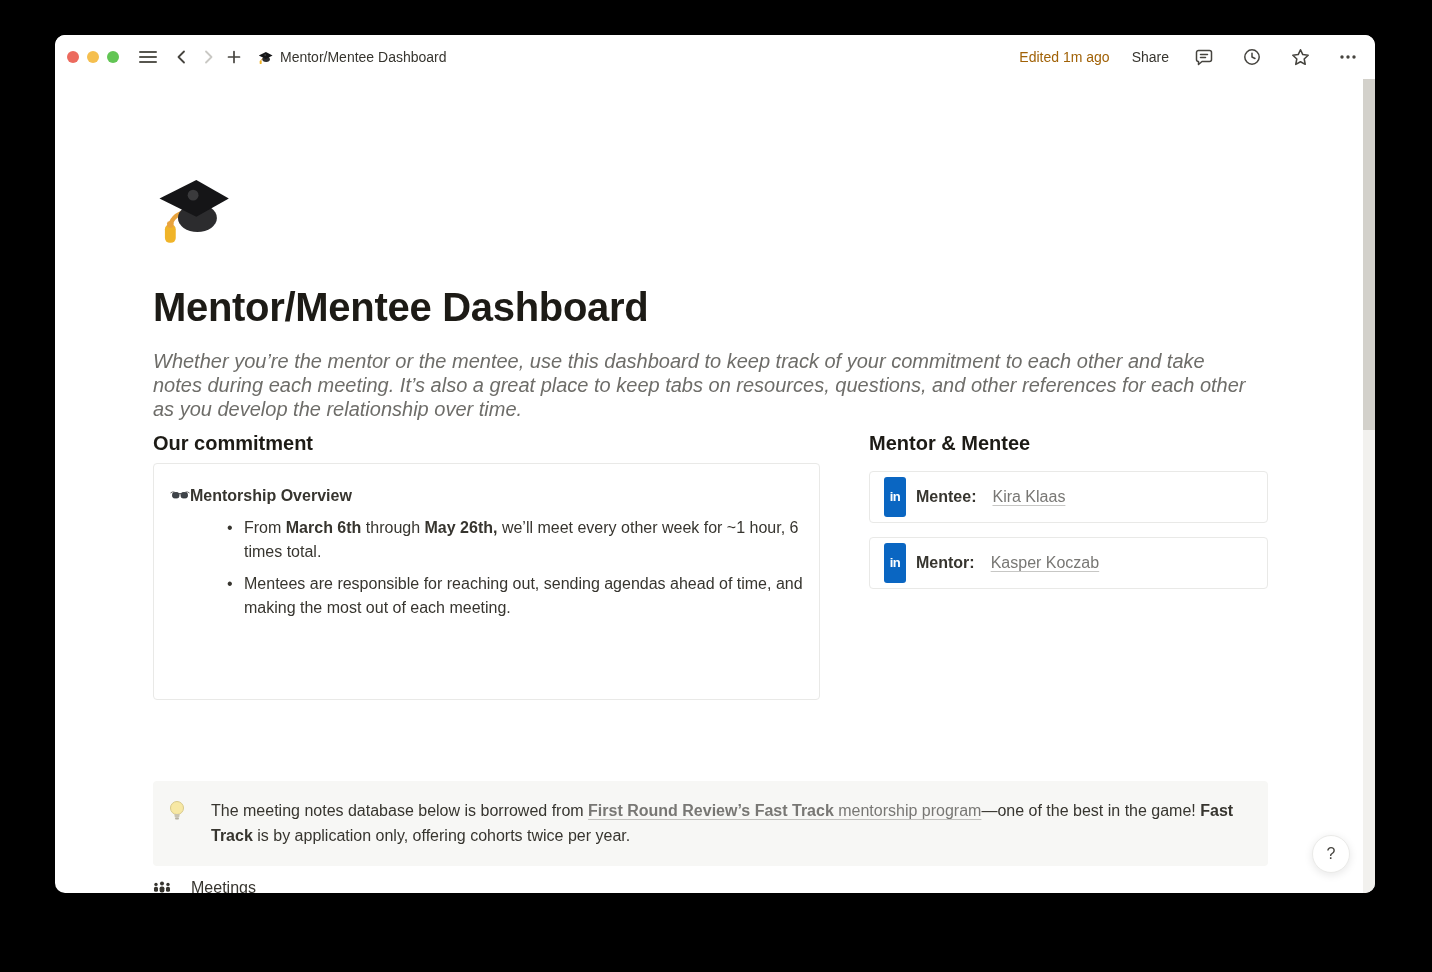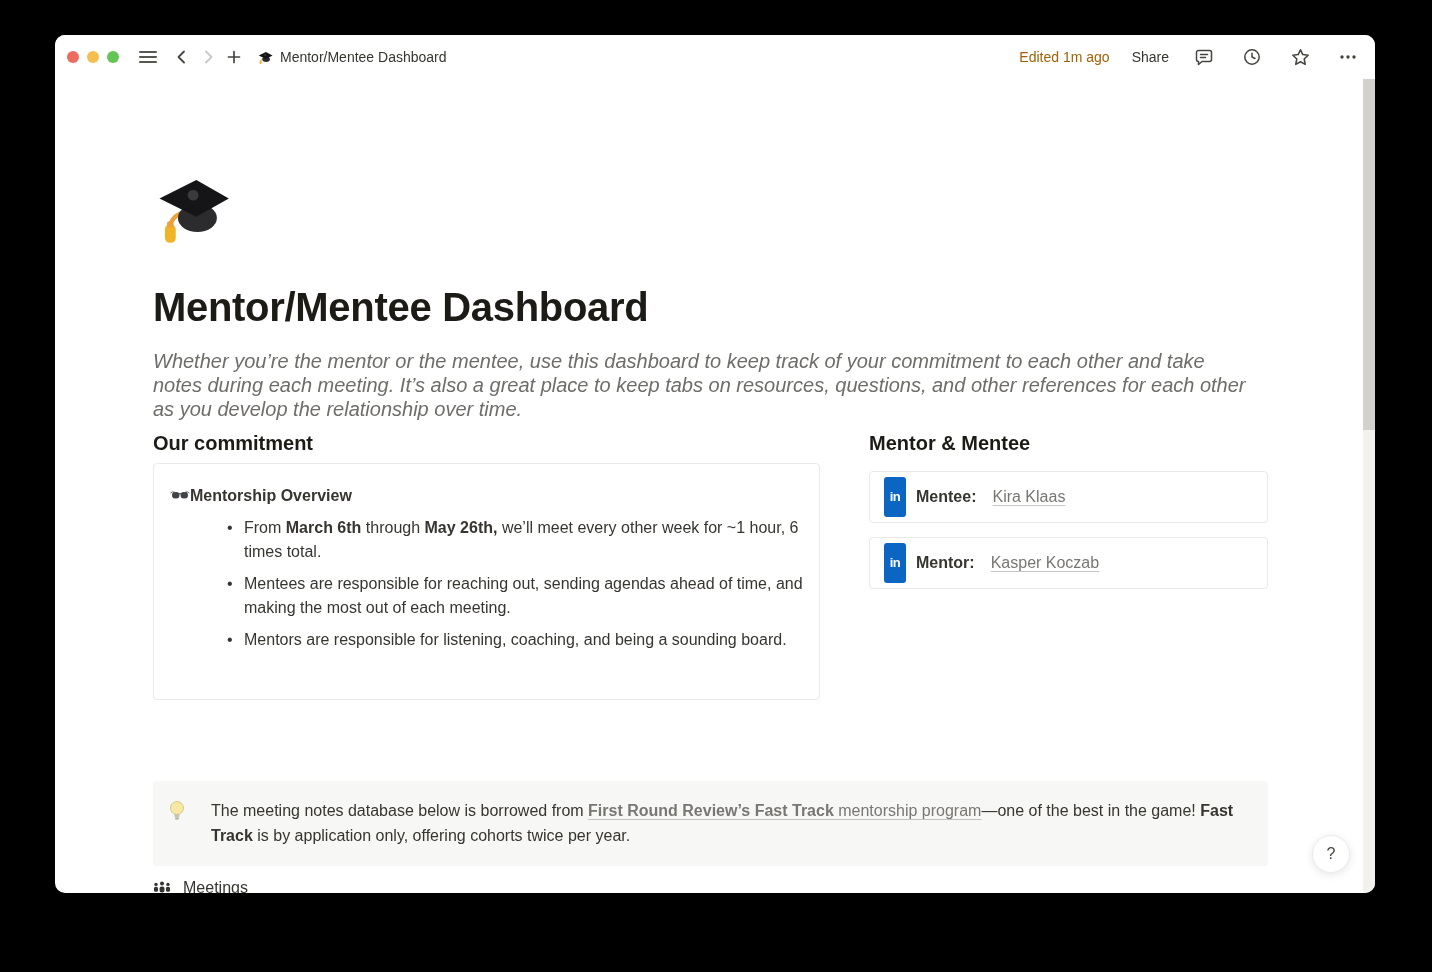--- a/index.html
+++ b/index.html
@@ -65,21 +65,21 @@
     text-decoration-color:rgba(55,53,47,.28); text-underline-offset:3px; margin-left:6px; }
 
   .callout { position:absolute; left:98px; top:702px; width:1115px; min-height:85px;
     background:#f7f7f5; border-radius:4px; display:flex; padding:17px 18px 17px 14px; gap:24px; }
   .callout .body { font-size:16px; line-height:25px; color:#37352f; }
   .callout a { color:#787774; text-decoration:underline;
     text-decoration-color:rgba(55,53,47,.28); text-underline-offset:3px; cursor:pointer; }
   .callout a .lb { font-weight:600; }
 
   .meetings { position:absolute; left:98px; top:800px; display:flex; align-items:center;
-    gap:12px; cursor:pointer; }
+    gap:20px; cursor:pointer; }
   .meetings .txt { font-size:16px; font-weight:500; color:#37352f; }
 
   .help-btn { position:absolute; right:25px; top:756px; width:38px; height:38px;
     border-radius:50%; background:#fff; border:1px solid #ebebe9;
     box-shadow:0 2px 8px rgba(15,15,15,.1); display:flex; align-items:center;
     justify-content:center; font-size:16px; color:#46443f; cursor:pointer; }
 
   .scroll-track { position:absolute; right:0; top:0; width:12px; height:100%;
     background:#f2f1ee; }
   .scroll-thumb { position:absolute; right:0; top:0; width:12px; height:351px;
@@ -192,21 +192,20 @@
             <rect x="5" y="3" width="13" height="11" rx="4" fill="#3f4449" stroke="#2b2f33" stroke-width="1.5"></rect>
             <rect x="22" y="3" width="13" height="11" rx="4" fill="#3f4449" stroke="#2b2f33" stroke-width="1.5"></rect>
             <path d="M18 6 Q20 4 22 6" stroke="#2b2f33" stroke-width="2" fill="none"></path>
           </svg>
         </span>
         <span>Mentorship Overview</span>
       </div>
       <ul class="ov-list">
         <li><span>From </span><b>March 6th</b><span> through </span><b>May 26th,</b><span> we’ll meet every other week for ~1 hour, 6 times total.</span></li>
         <li><span>Mentees are responsible for reaching out, sending agendas ahead of time, and making the most out of each meeting.</span></li>
-        <li><span>Mentors are responsible for listening, coaching, and being a sounding board.</span></li>
       </ul>
     </div>
 
     <h3 class="h3 people">Mentor &amp; Mentee</h3>
 
     <div class="card mentee">
       <span class="li-badge" style="background-color: rgb(10, 102, 194);">in</span>
       <span class="label">Mentee:</span>
       <span class="name">Kira Klaas</span>
     </div>

